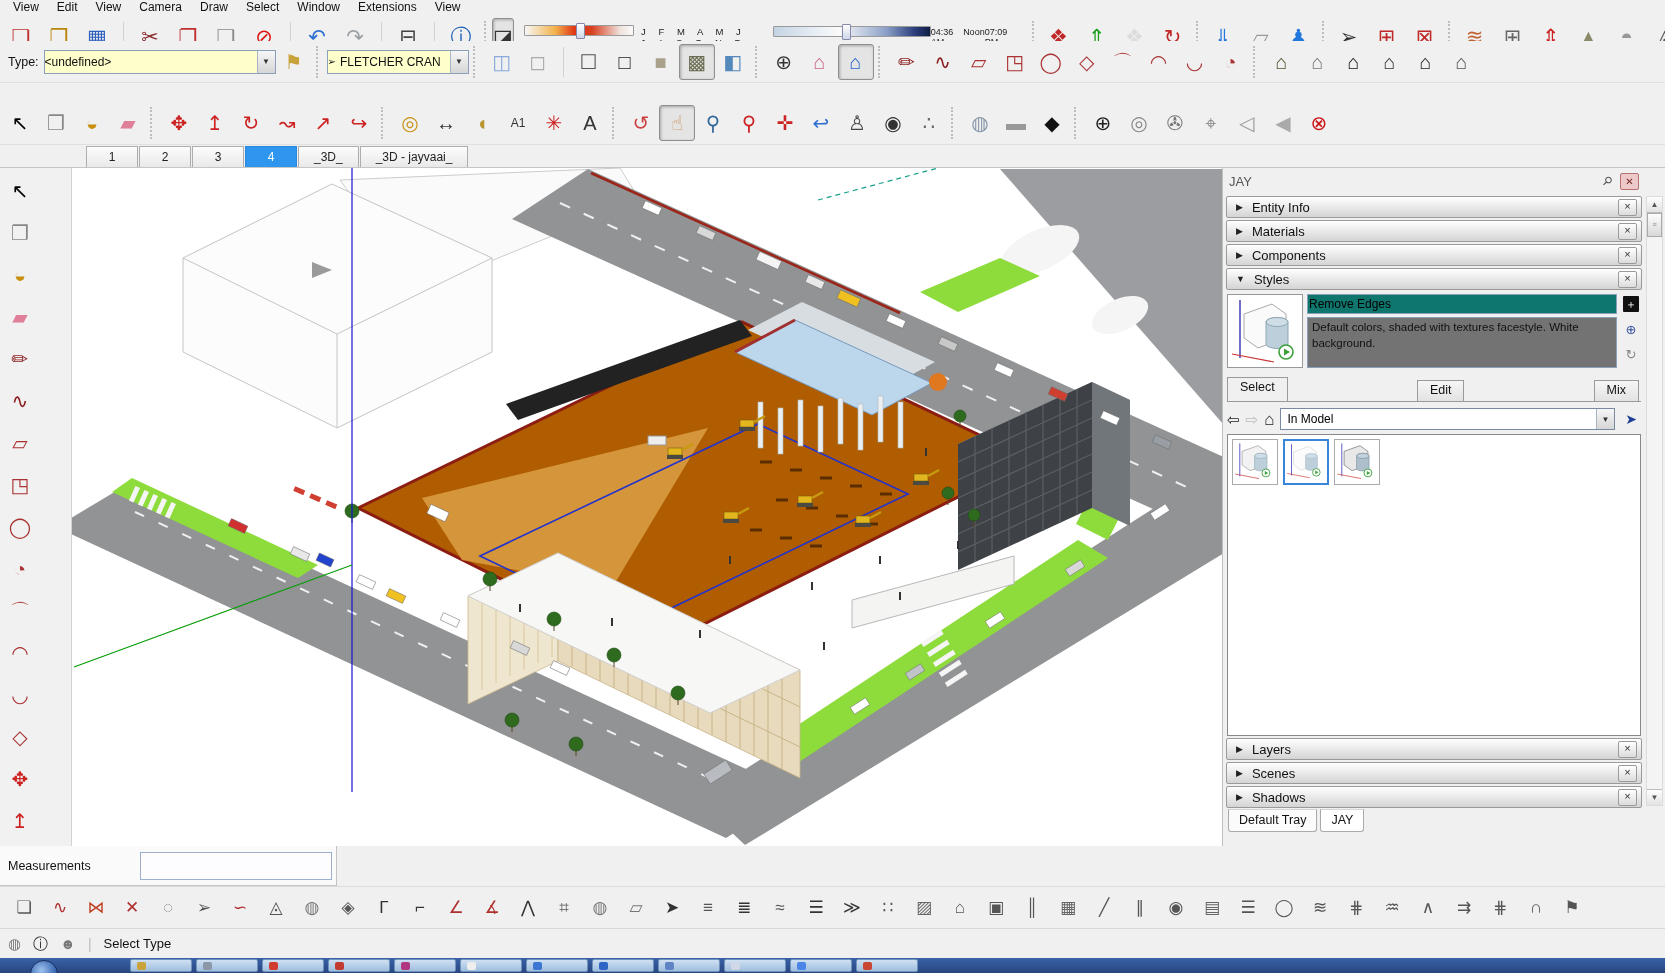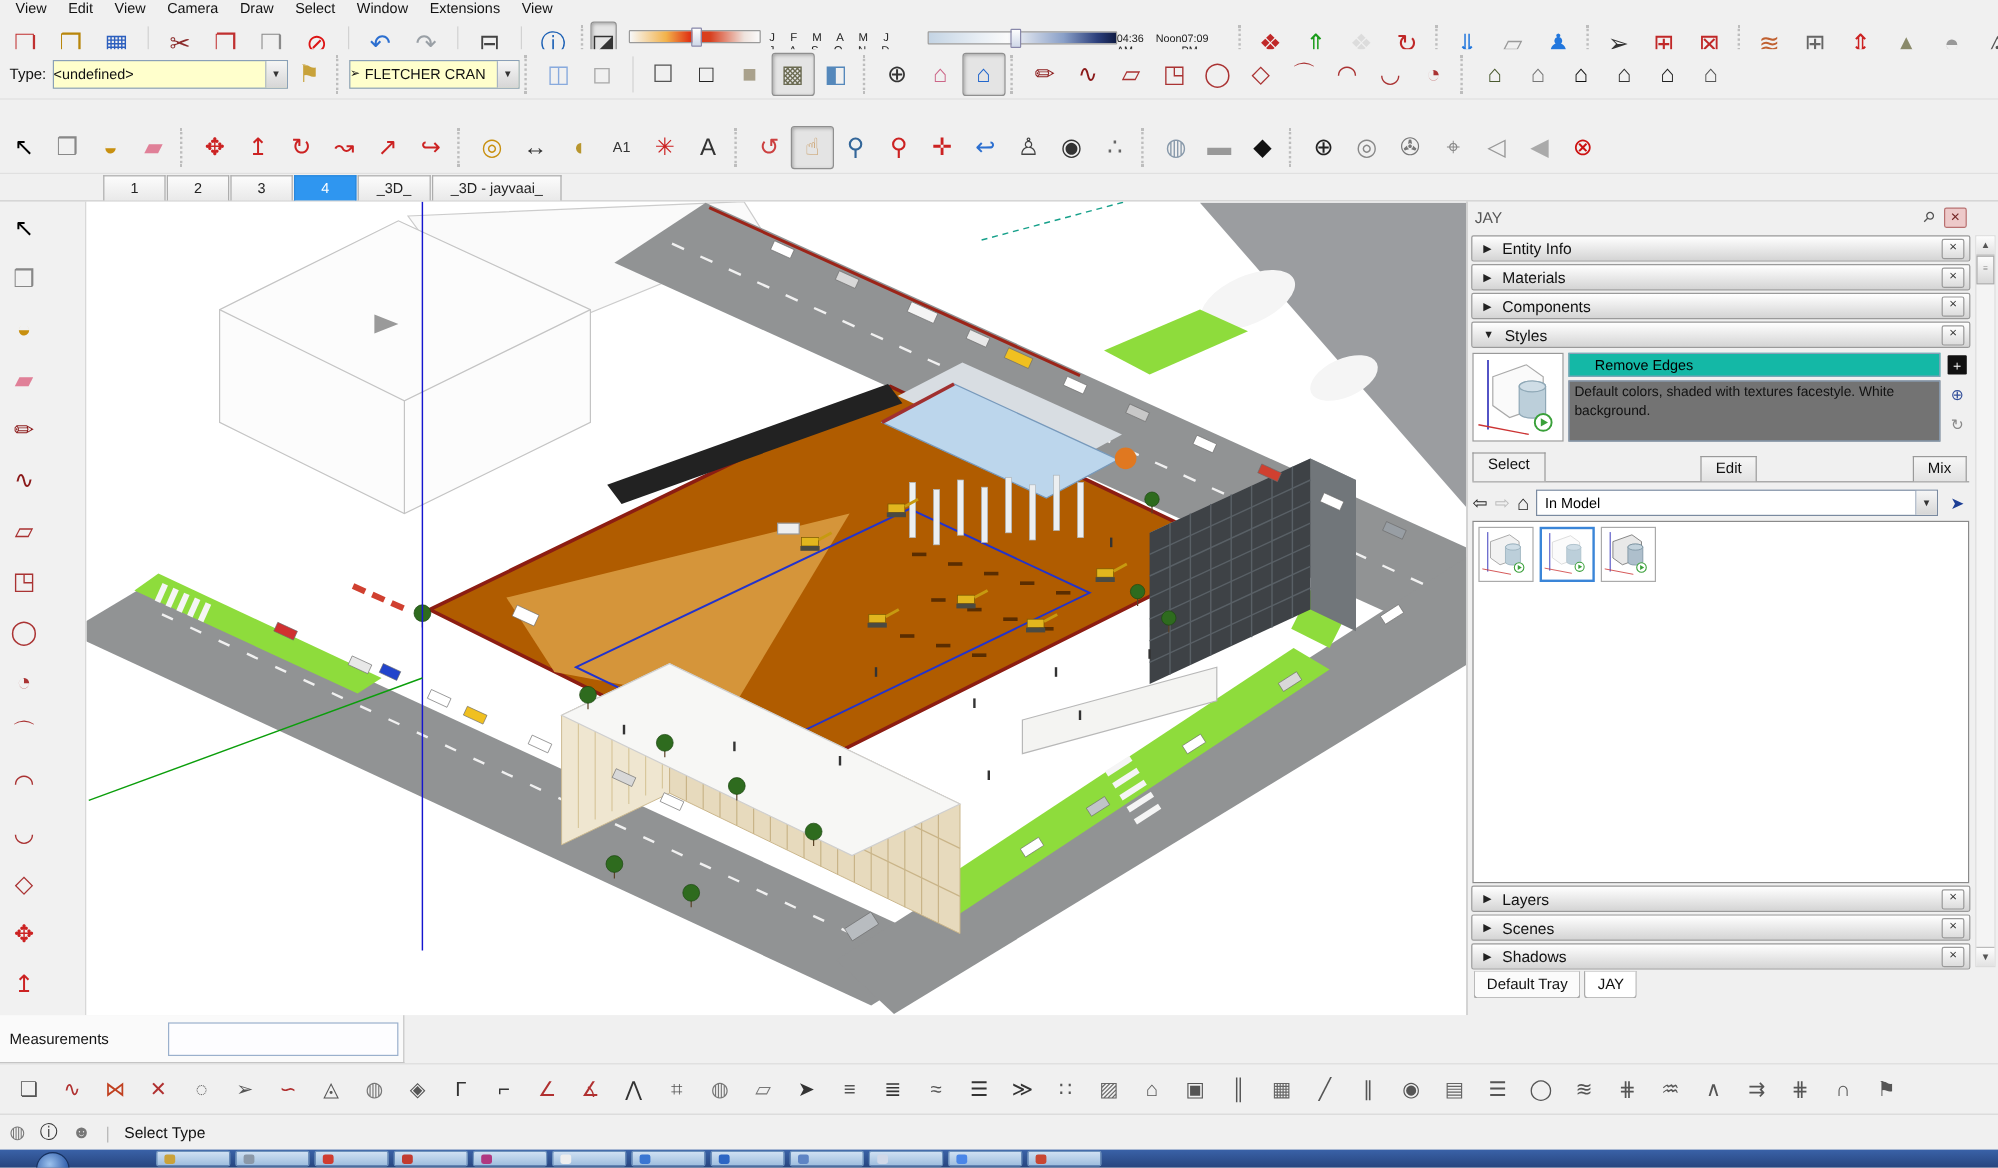--- a/index.html
+++ b/index.html
@@ -62,22 +62,22 @@
     color:#742626;font-size:10px;display:flex;align-items:center;justify-content:center;margin-left:8px;}
   .ph{height:20px;background:linear-gradient(#ffffff,#d4d4d4);border:1px solid #9a9a9a;border-radius:2px;
     margin:2px 3px 0 3px;display:flex;align-items:center;padding:0 4px;}
   .chev{font-size:9px;margin:0 9px 0 5px;color:#222;}
   .plabel{font-size:13px;color:#111;}
   .pclose{margin-left:auto;width:17px;height:15px;background:linear-gradient(#ffffff,#dcdcdc);
     border:1px solid #9a9a9a;border-radius:2px;font-size:11px;line-height:13px;text-align:center;color:#333;}
   .sbody{display:flex;margin:4px 4px 0 4px;gap:4px;}
   .sthumb{width:76px;height:74px;background:#fff;border:1px solid #999;box-sizing:border-box;}
   .smid{flex:1;display:flex;flex-direction:column;gap:3px;}
-  .sname{width:100%;height:20px;border:1px solid #8aa0b8;font-size:12px;padding:0 21px;
-    box-sizing:border-box;font-family:inherit;background:#14b8a6;}
+  .sname{width:100%;height:20px;border:1px solid #8aa0b8;font-size:12px;padding:0 1px;
+    box-sizing:border-box;font-family:inherit;background:#0f766e;}
   .sdesc{flex:1;background:#737373;border:1px solid #8aa0b8;font-size:11.5px;color:#111;
     padding:2px 4px;line-height:1.35;}
   .sside{width:20px;display:flex;flex-direction:column;align-items:center;gap:9px;padding-top:2px;}
   .sbtn{width:16px;height:16px;display:flex;align-items:center;justify-content:center;font-size:13px;}
   .sbtn.black{background:#111;color:#fff;font-size:11px;border-radius:1px;}
   .stabs{display:flex;align-items:flex-end;margin:8px 4px 0 4px;border-bottom:1px solid #9a9a9a;height:25px;justify-content:space-between;}
   .st2{padding:2px 12px;font-size:12.5px;color:#111;border:1px solid #9a9a9a;border-bottom:none;
     background:linear-gradient(#f6f6f6,#e2e2e2);margin-right:2px;height:16px;}
   .st2.active{background:#f0f0f0;height:19px;}
   .nav{display:flex;align-items:center;margin:6px 4px 4px 4px;gap:6px;}
@@ -207,21 +207,21 @@
       <span class="tb" style="color: rgb(204, 34, 34);">⇕</span>
       <span class="tb" style="color: rgb(138, 138, 106);">▲</span>
       <span class="tb" style="color: rgb(153, 153, 153);">◓</span>
       <span class="tb" style="color: rgb(85, 85, 85);">◬</span>
       <span class="tb" style="color: rgb(119, 119, 119);">⋈</span>
     </div>
 </div>
 
 <div id="row2" class="trow">
   <span class="rowlabel">Type:</span>
-  <div class="ydrop" style="width:196px">
+  <div class="ydrop" style="width:232px">
     <span>&lt;undefined&gt;</span>
     <span class="darr">▼</span>
   </div>
   <span class="tb" style="color:#c8a23a">⚑</span>
   <span class="handle"></span>
   <div class="ydrop" style="width:142px">
     <span style="color:#111;font-size:10px;margin-right:4px">➢</span>
     <span>FLETCHER CRAN</span>
     <span class="darr">▼</span>
   </div>

